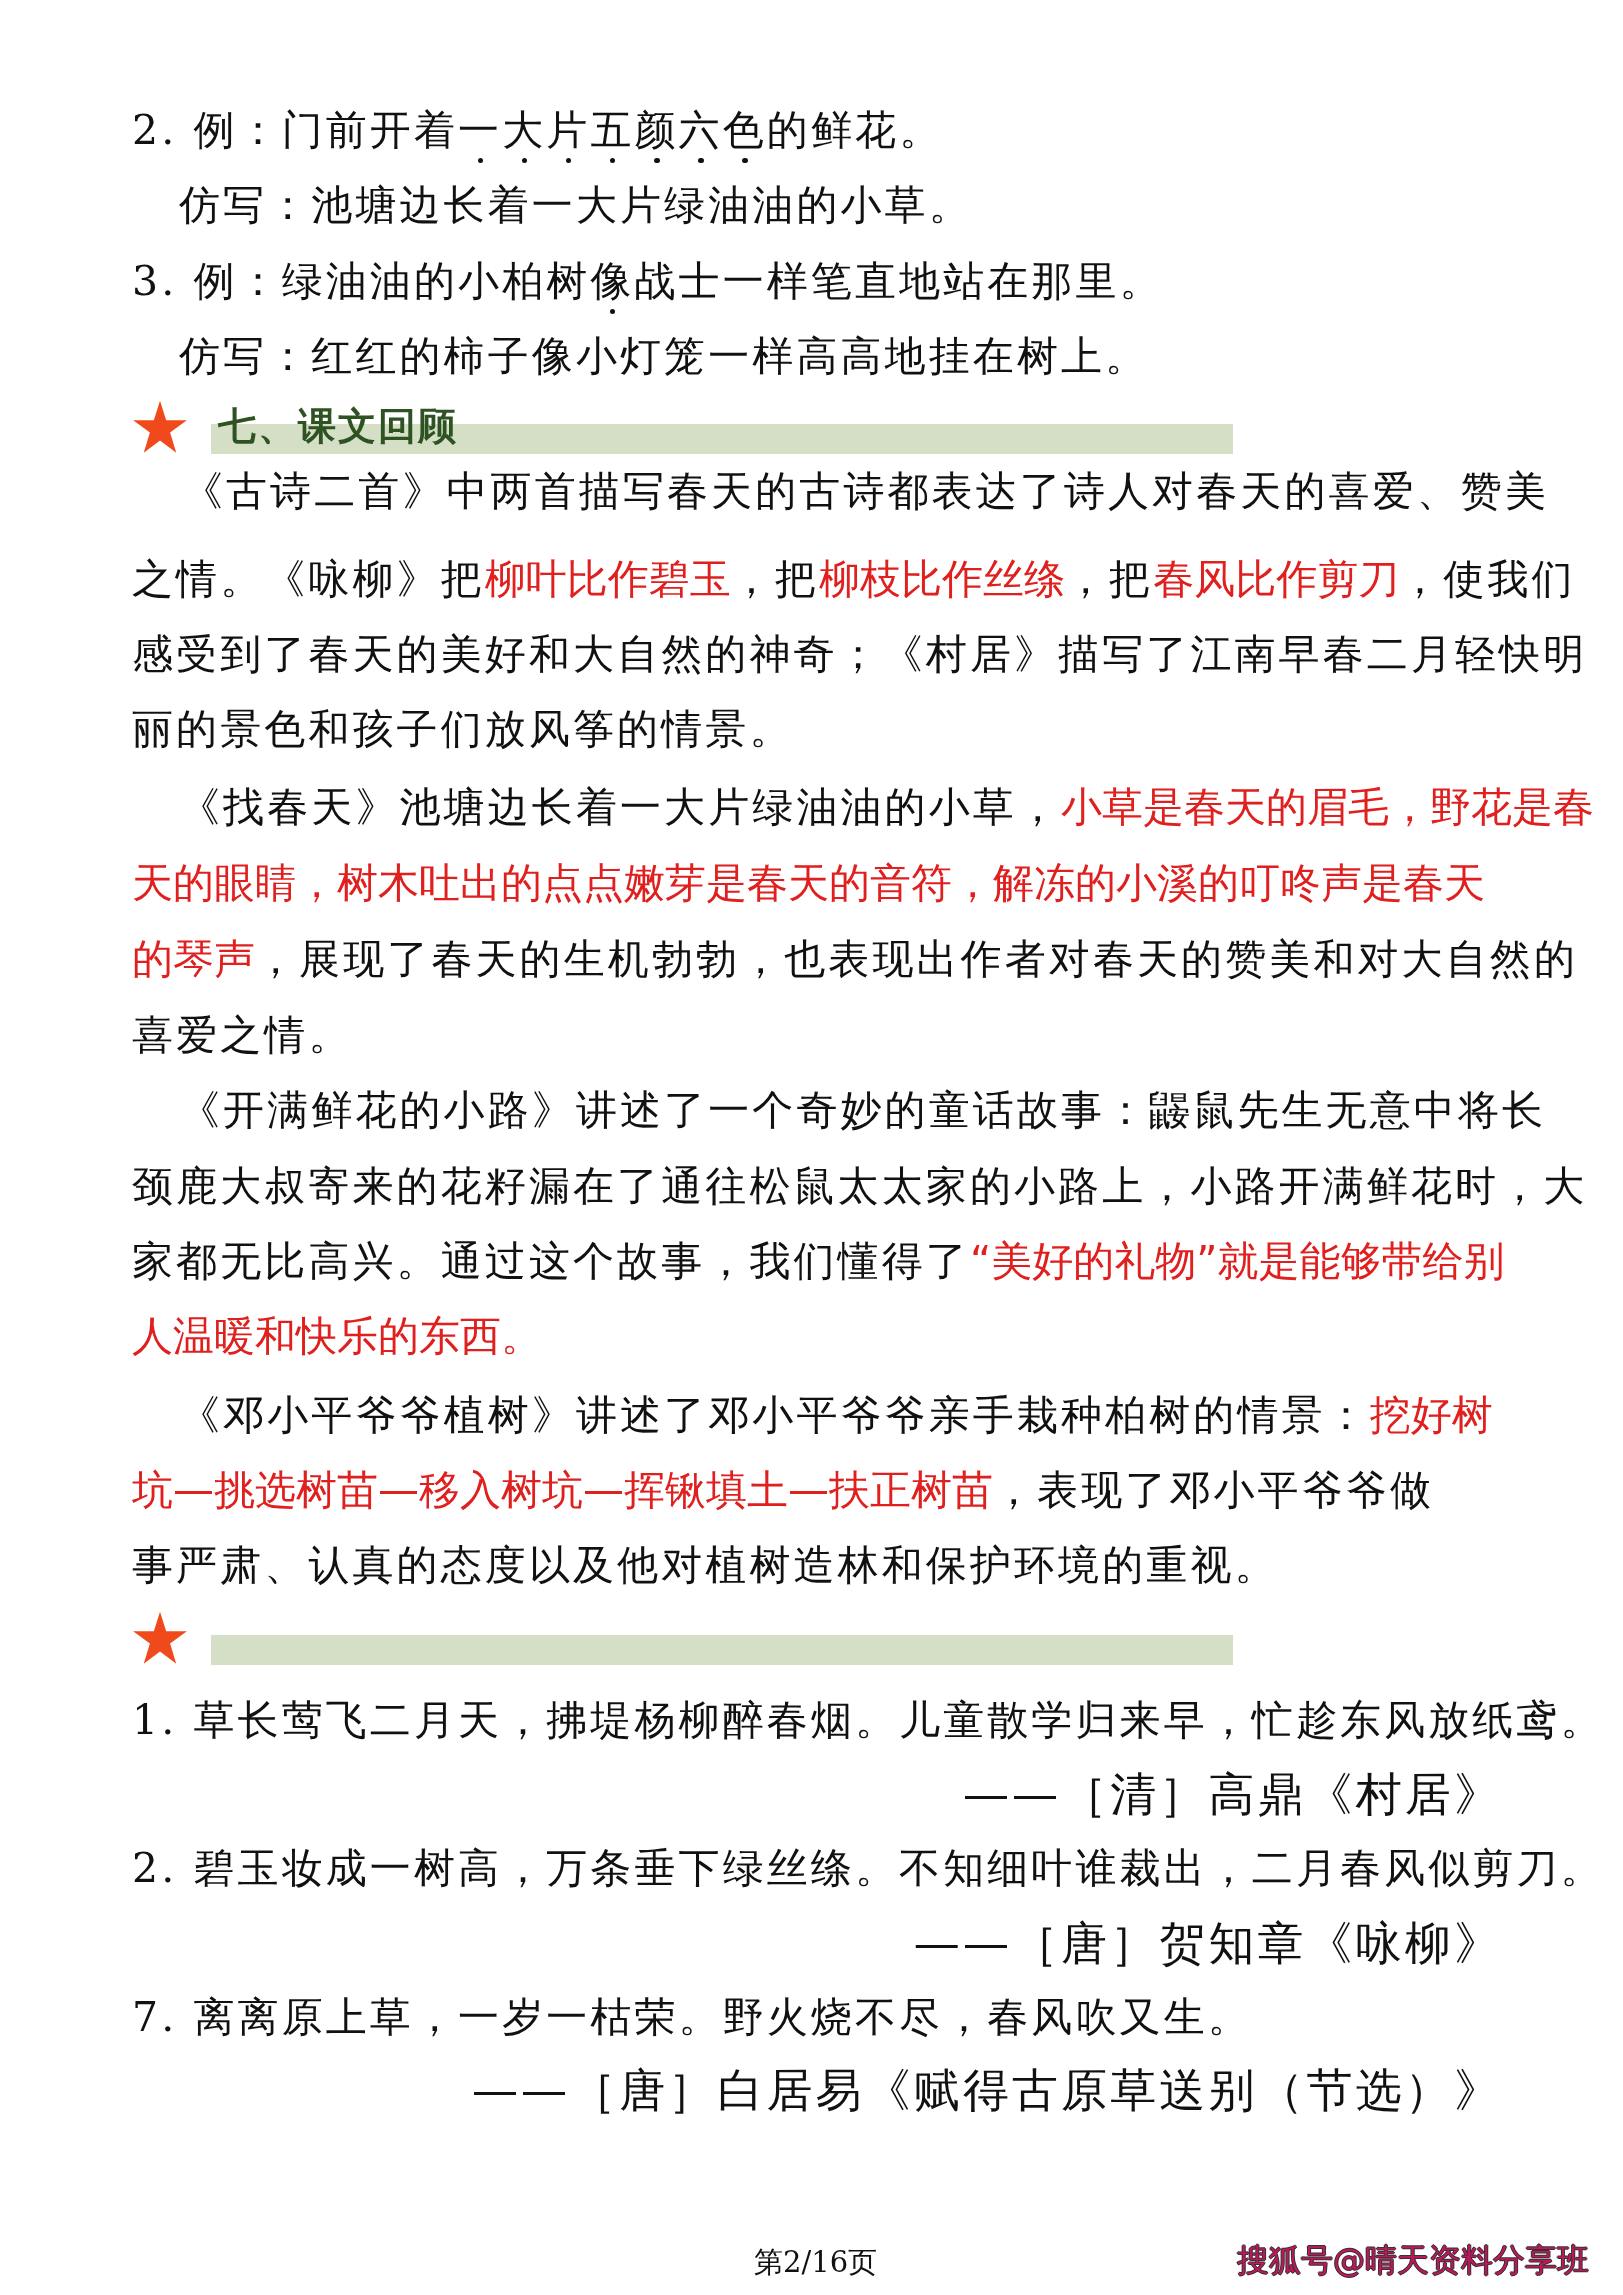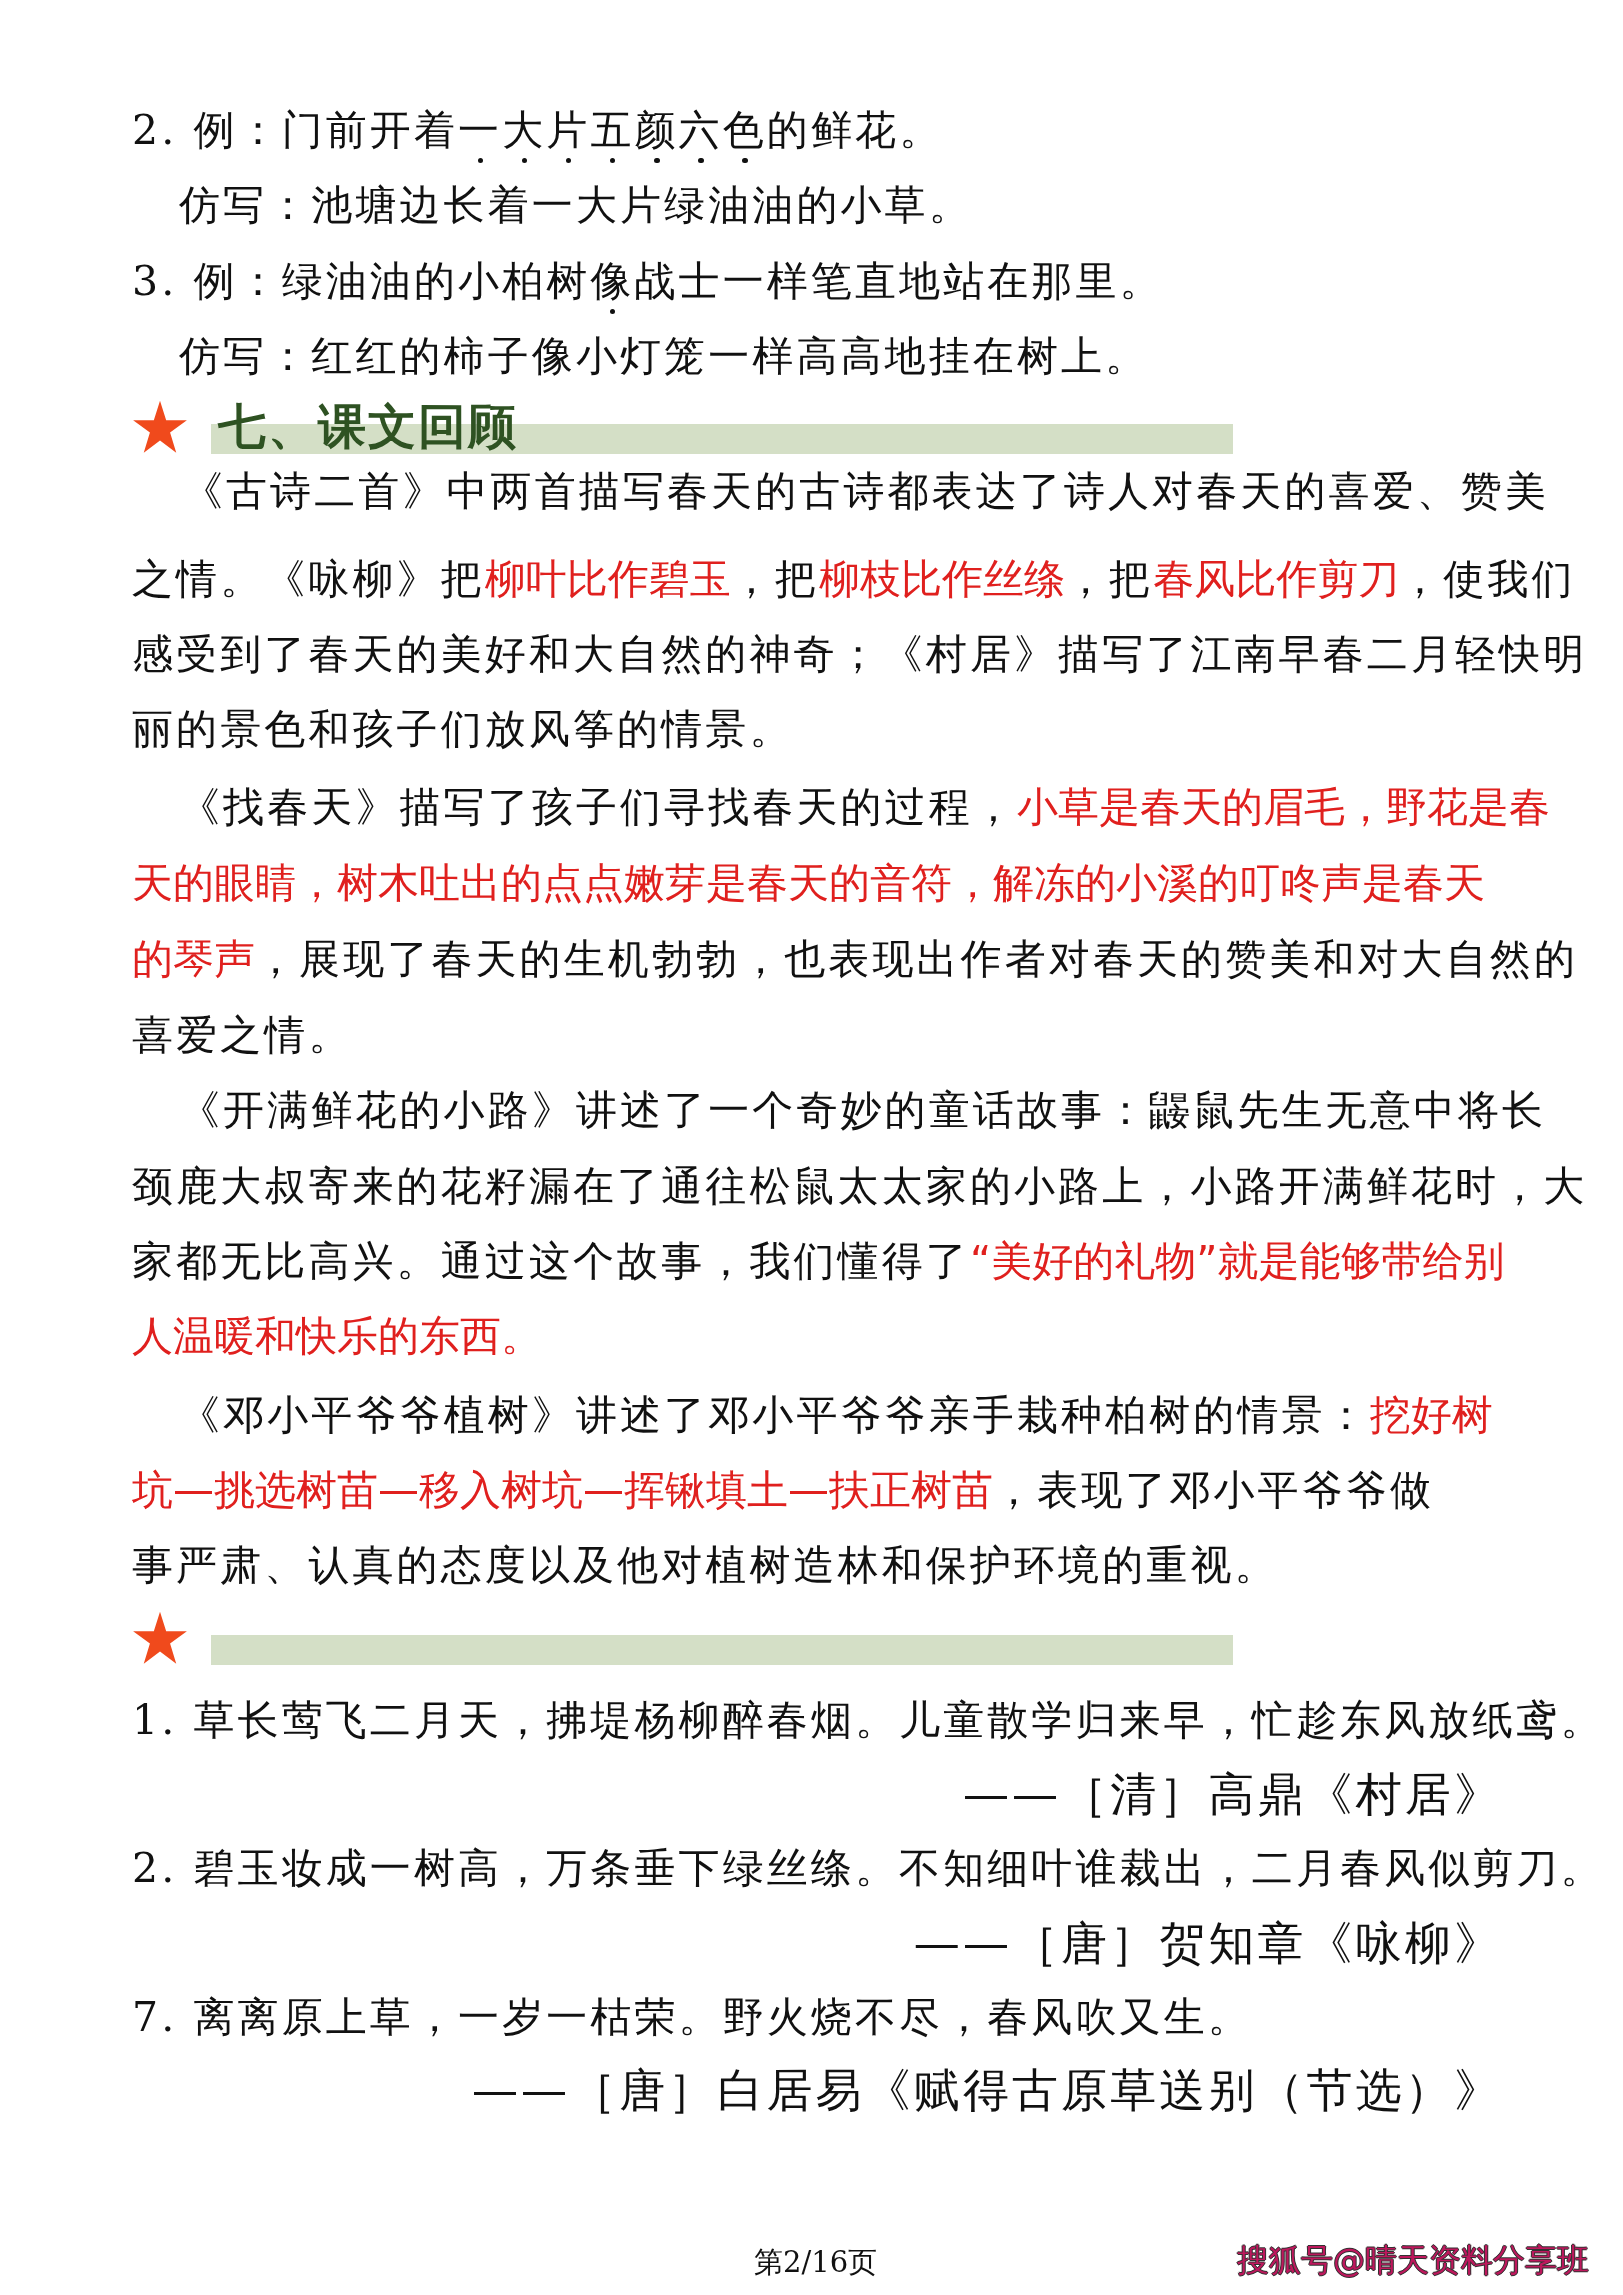--- a/index.html
+++ b/index.html
@@ -6,21 +6,21 @@
   body { width:1623px; height:2295px; position:relative; overflow:hidden;
          font-family:"DejaVu Serif","Liberation Serif",serif; color:#111; }
   .line { position:absolute; left:132px; width:1370px; font-size:41px; line-height:51px; white-space:nowrap; letter-spacing:3.1px; }
   .indent { left:179px; }
   .red { color:#e0201e; font-family:"DejaVu Sans","Liberation Sans",sans-serif; letter-spacing:0; }
   .dot { position:relative; display:inline-block; }
   .dot::after { content:""; position:absolute; left:50%; bottom:-7.2px; width:5.6px; height:5.6px; margin-left:-2.6px; border-radius:50%; background:#111; }
   .section { position:absolute; left:132px; height:72px; width:1104px; }
   .section .star { position:absolute; left:0; top:5.1px; width:56px; height:56px; }
   .section .bar { position:absolute; left:79px; top:30px; width:1022px; height:30px; background:#d4dfc6; }
-  .section .title { position:absolute; left:86px; top:2px; font-family:"DejaVu Sans","Liberation Sans",sans-serif; font-weight:bold; font-size:48px; line-height:61px; color:#2e5222; letter-spacing:2px; }
+  .section .title { position:absolute; left:86px; top:2px; font-family:"DejaVu Sans","Liberation Sans",sans-serif; font-weight:bold; font-size:38px; line-height:61px; color:#2e5222; letter-spacing:2px; }
   .right { position:absolute; right:120px; font-size:46px; line-height:51px; white-space:nowrap; letter-spacing:3.1px; }
   .footer-page { position:absolute; left:754px; top:2244px; font-size:29px; line-height:36px; color:#111; }
   .footer-mark { position:absolute; left:1237px; top:2242px; font-family:"DejaVu Sans","Liberation Sans",sans-serif; font-size:32px; line-height:36px; color:#be185d; text-shadow:-1px 0 #333, 1px 0 #333, 0 -1px #333, 0 1px #333; }
 </style>
 </head>
 <body>
 
 <div class="line" style="top:105px;">
   <span>2. 例：</span><span>门前开着</span><span class="dot">一</span><span class="dot">大</span><span class="dot">片</span><span class="dot">五</span><span class="dot">颜</span><span class="dot">六</span><span class="dot">色</span><span>的鲜花。</span>
 </div>
@@ -39,21 +39,21 @@
 </div>
 
 <div class="line indent" style="top:466px;text-align:right;">《古诗二首》中两首描写春天的古诗都表达了诗人对春天的喜爱、赞美</div>
 <div class="line" style="top:554px;">
   <span>之情。《咏柳》把</span><span class="red">柳叶比作碧玉</span><span>，把</span><span class="red">柳枝比作丝绦</span><span>，把</span><span class="red">春风比作剪刀</span><span>，使我们</span>
 </div>
 <div class="line" style="top:629px;">感受到了春天的美好和大自然的神奇；《村居》描写了江南早春二月轻快明</div>
 <div class="line" style="top:704px;">丽的景色和孩子们放风筝的情景。</div>
 
 <div class="line indent" style="top:782px;">
-  <span>《找春天》描写了孩子们寻找春天的过程，</span><span class="red">小草是春天的眉毛，野花是春</span>
+  <span>《找春天》池塘边长着一大片绿油油的小草，</span><span class="red">小草是春天的眉毛，野花是春</span>
 </div>
 <div class="line red" style="top:858px;">天的眼睛，树木吐出的点点嫩芽是春天的音符，解冻的小溪的叮咚声是春天</div>
 <div class="line" style="top:934px;">
   <span class="red">的琴声</span><span>，展现了春天的生机勃勃，也表现出作者对春天的赞美和对大自然的</span>
 </div>
 <div class="line" style="top:1010px;">喜爱之情。</div>
 
 <div class="line indent" style="top:1085px;">《开满鲜花的小路》讲述了一个奇妙的童话故事：鼹鼠先生无意中将长</div>
 <div class="line" style="top:1161px;">颈鹿大叔寄来的花籽漏在了通往松鼠太太家的小路上，小路开满鲜花时，大</div>
 <div class="line" style="top:1236px;">

